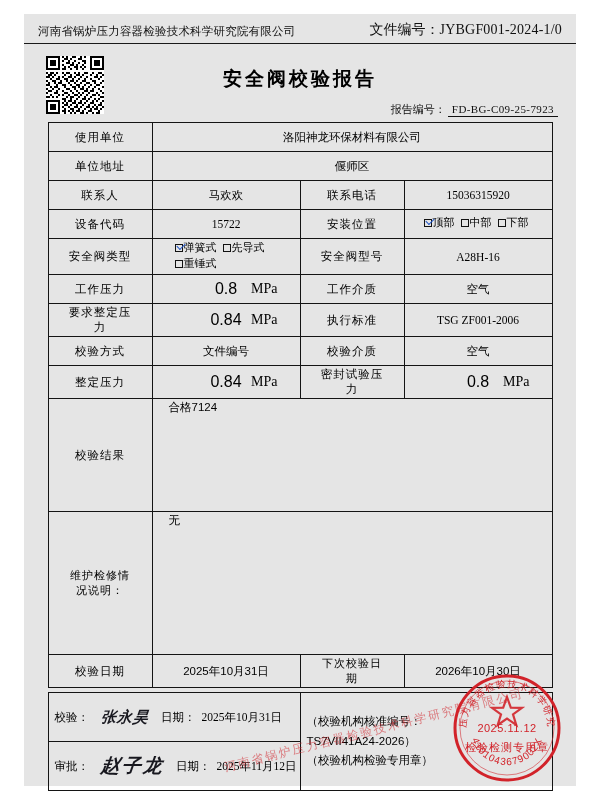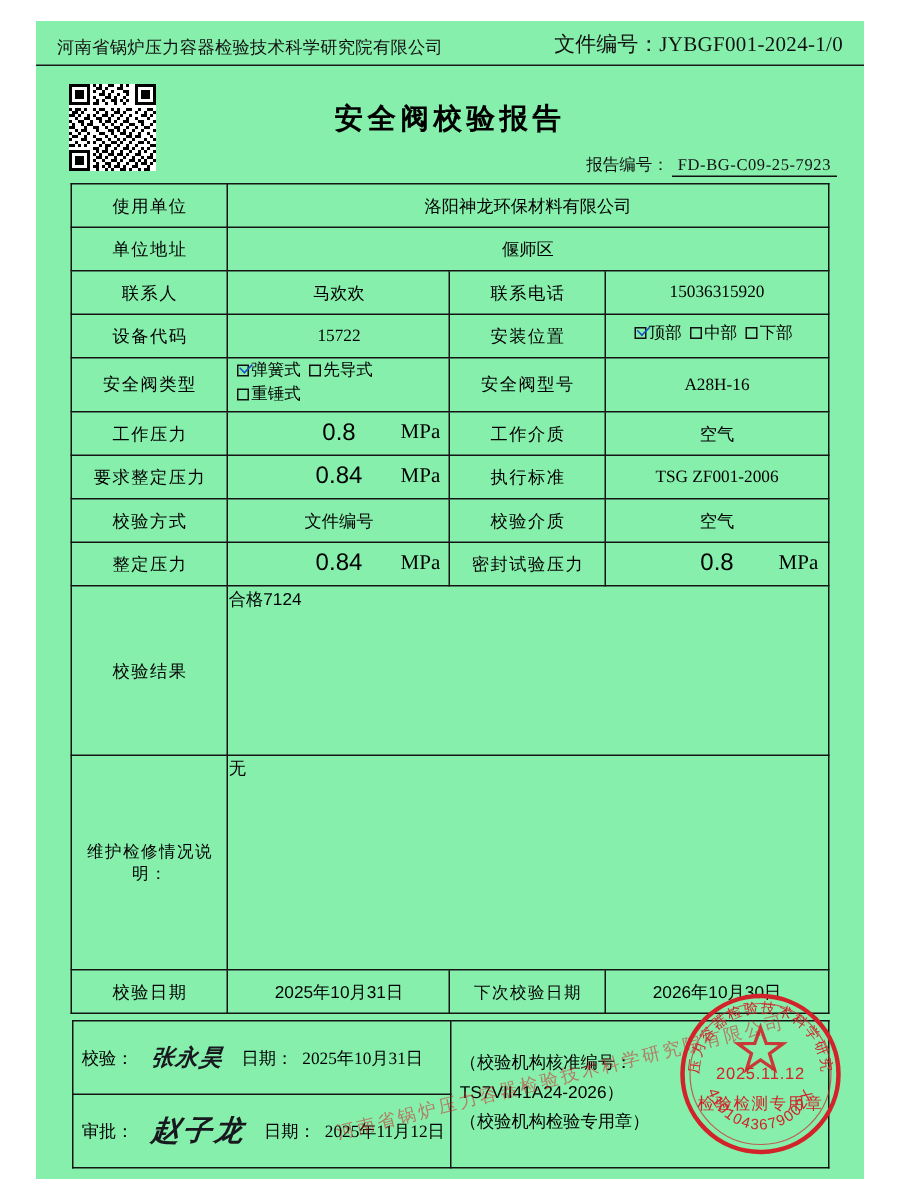--- a/index.html
+++ b/index.html
@@ -19,21 +19,21 @@
     height: 800px;
     background: #ffffff;
     box-sizing: border-box;
   }
   .sheet {
     position: absolute;
     left: 24px;
     top: 14px;
     width: 552px;
     height: 772px;
-    background: #86efac;
+    background: #e5e5e5;
     box-sizing: border-box;
   }
   
   .hdr {
     position: relative;
     display: flex;
     align-items: flex-end;
     justify-content: space-between;
     padding: 0 10px 4px 14px;
     border-bottom: 1.5px solid #1a1a1a;
@@ -102,21 +102,21 @@
     border-collapse: collapse;
     width: 504px;
     margin: 0 auto;
     table-layout: fixed;
   }
   table.main td {
     border: 1px solid #141414;
     height: 26px;
     font-size: 11.5px;
     color: #000;
-    padding: 1px 0;
+    padding: 1px 16px;
     vertical-align: middle;
   }
   .lbl {
     text-align: center;
     letter-spacing: 1px;
   }
   .val-c {
     text-align: center;
   }
   .mono {

